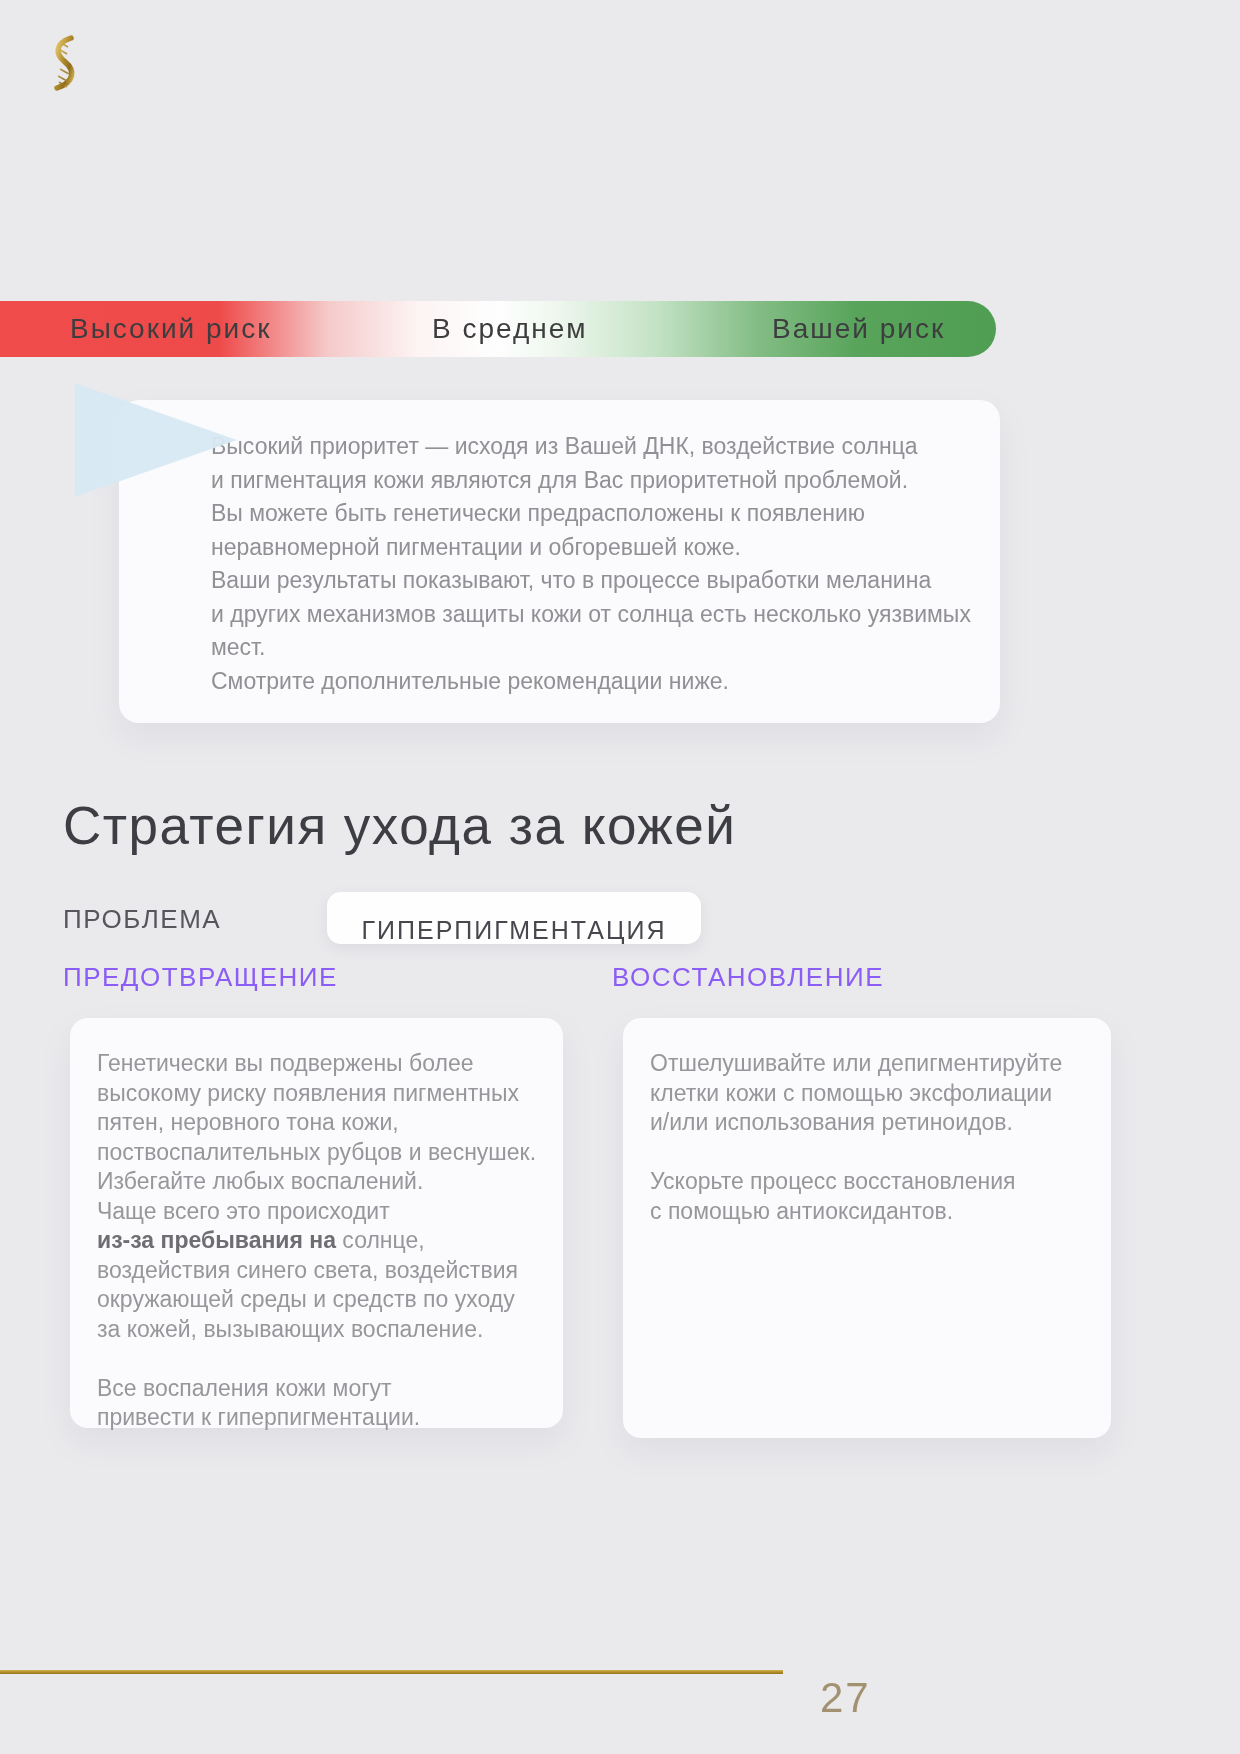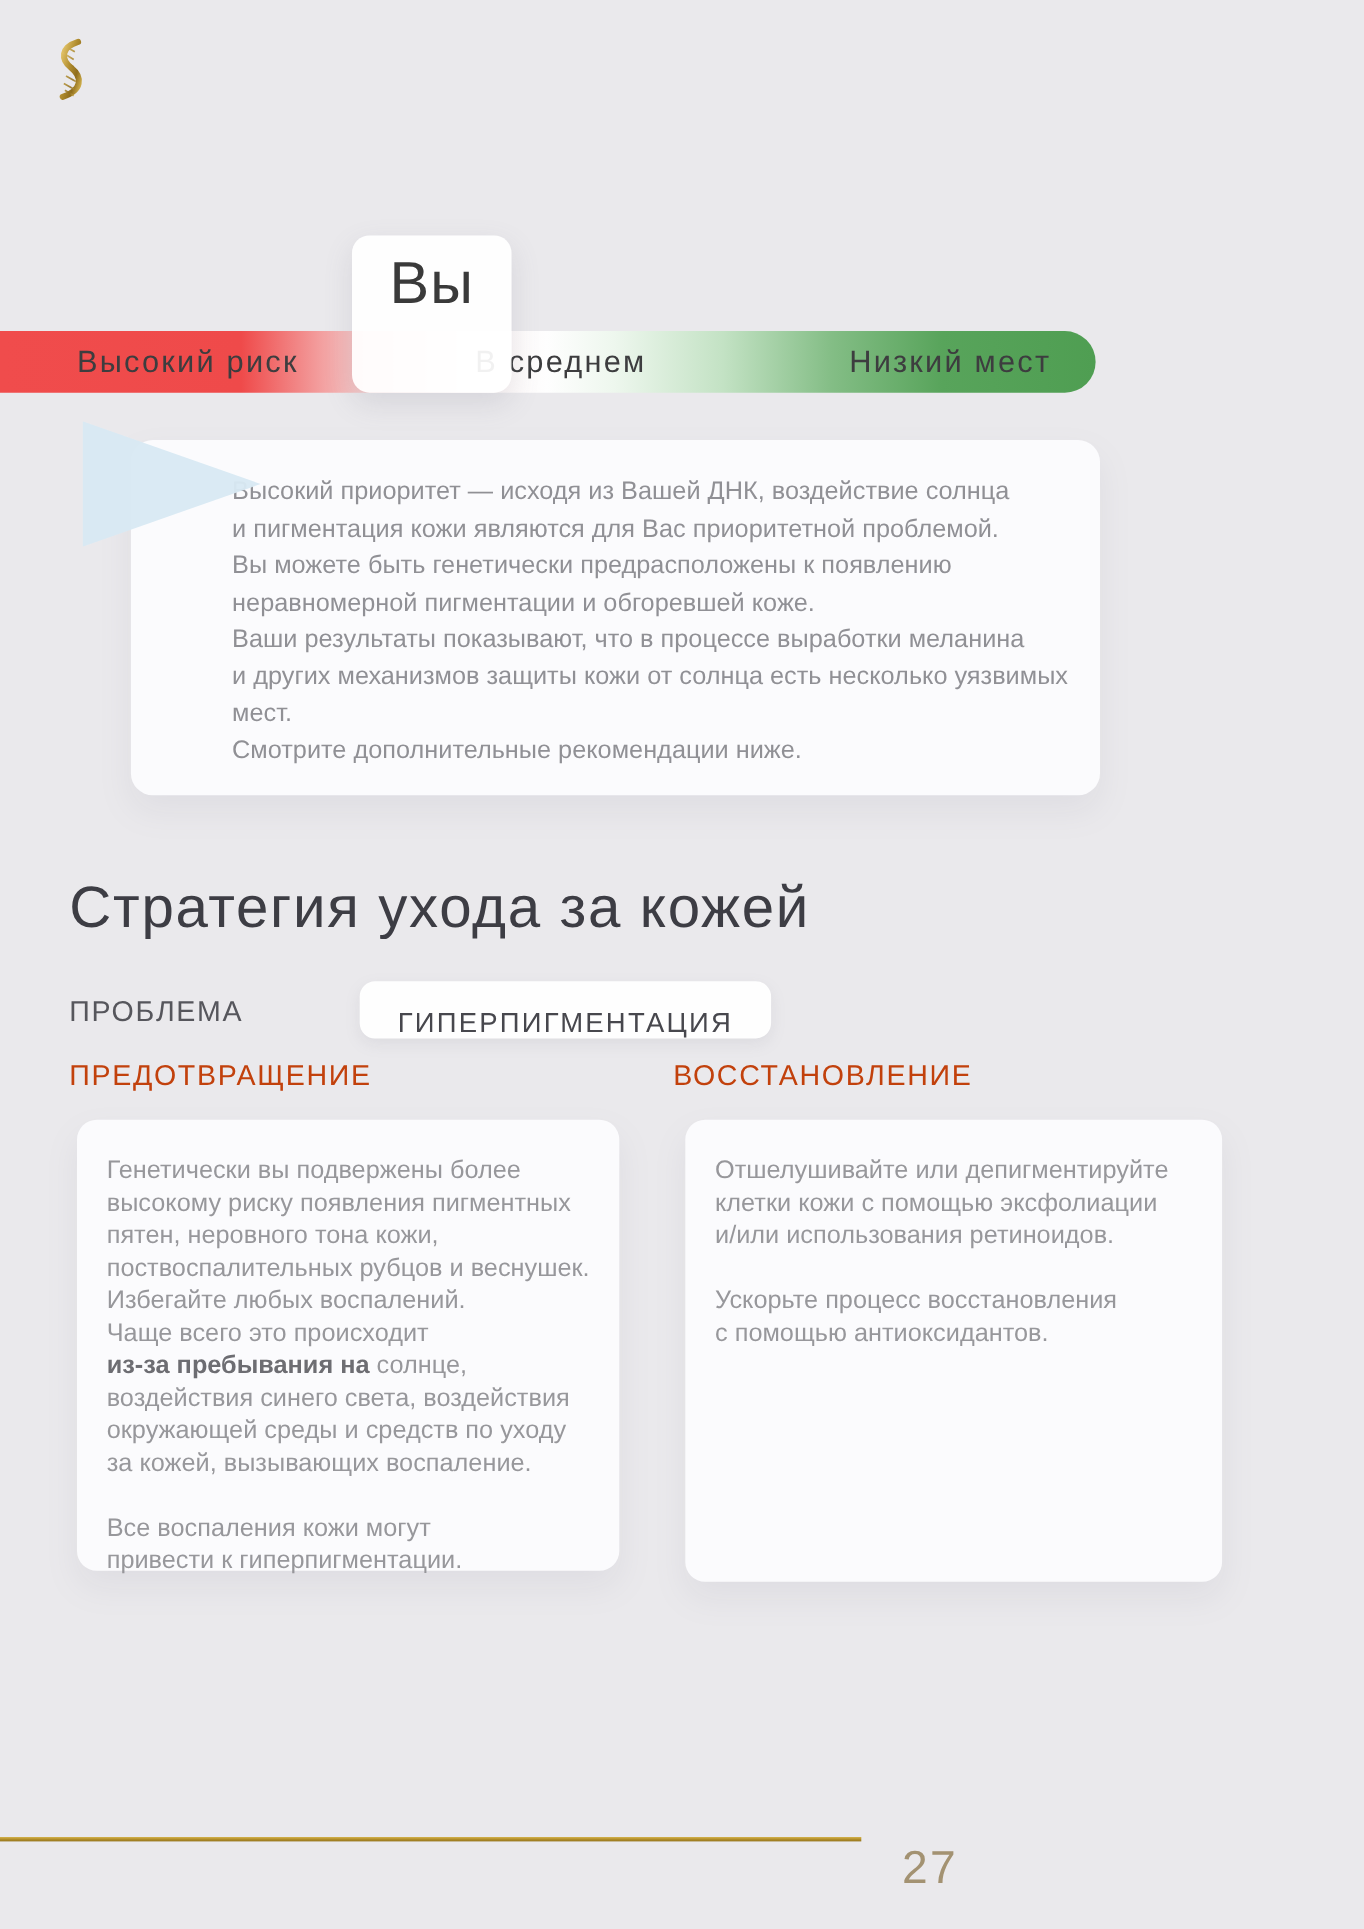--- a/index.html
+++ b/index.html
@@ -62,21 +62,21 @@
   }
   .problem-pill {
     position:absolute; left:327px; top:892px; width:374px; height:52px;
     background:#fefefe; border-radius:14px;
     box-shadow:0 5px 14px rgba(130,130,150,0.13);
     display:flex; align-items:center; justify-content:center;
   }
   .problem-pill span { font-size:25px; letter-spacing:2px; color:#47474d;margin-top:24px; }
   .col-label {
     position:absolute; top:962px;
-    font-size:26px; letter-spacing:1.5px; color:#c2410c; font-weight:400;
+    font-size:26px; letter-spacing:1.5px; color:#8b5cf6; font-weight:400;
   }
   .col-label.left { left:63px; }
   .col-label.right { left:612px; }
   .strategy-card {
     position:absolute; top:1018px; background:#fbfbfd; border-radius:18px;
     box-shadow:0 14px 30px rgba(130,130,150,0.10);
   }
   .strategy-card.prevention { left:70px; width:493px; height:410px; }
   .strategy-card.restoration { left:623px; width:488px; height:420px; }
   .card-text {
@@ -109,28 +109,25 @@
           <stop offset="72%" stop-color="#8f6d1c"></stop>
           <stop offset="100%" stop-color="#d9b954"></stop>
         </linearGradient>
       </defs>
       <path d="M23 4 C7 9 7 20 17 28 C27 36 27 48 9 54" fill="none" stroke="url(#goldGrad)" stroke-width="5.5" stroke-linecap="round"></path>
       <path d="M11 8 l9 5 M9 14 l10 6 M10 21 l9 6 M12 35 l9 5 M10 42 l9 5 M11 48 l8 5" fill="none" stroke="url(#goldGrad)" stroke-width="1.6" opacity="0.85"></path>
     </svg>
   </div>
 
 
-  <div class="marker">
-    <span class="marker-text">Вы</span>
-  </div>
 
   <div class="risk-bar">
     <span class="bar-label high">Высокий риск</span>
     <span class="bar-label medium">В среднем</span>
-    <span class="bar-label low">Низкий мест</span>
+    <span class="bar-label low">Вашей риск</span>
   </div>
 
   <div class="callout-card">
     <p class="callout-text">Высокий приоритет — исходя из Вашей ДНК, воздействие солнца
 и пигментация кожи являются для Вас приоритетной проблемой.
 Вы можете быть генетически предрасположены к появлению
 неравномерной пигментации и обгоревшей коже.
 Ваши результаты показывают, что в процессе выработки меланина
 и других механизмов защиты кожи от солнца есть несколько уязвимых мест.
 Смотрите дополнительные рекомендации ниже.</p>

